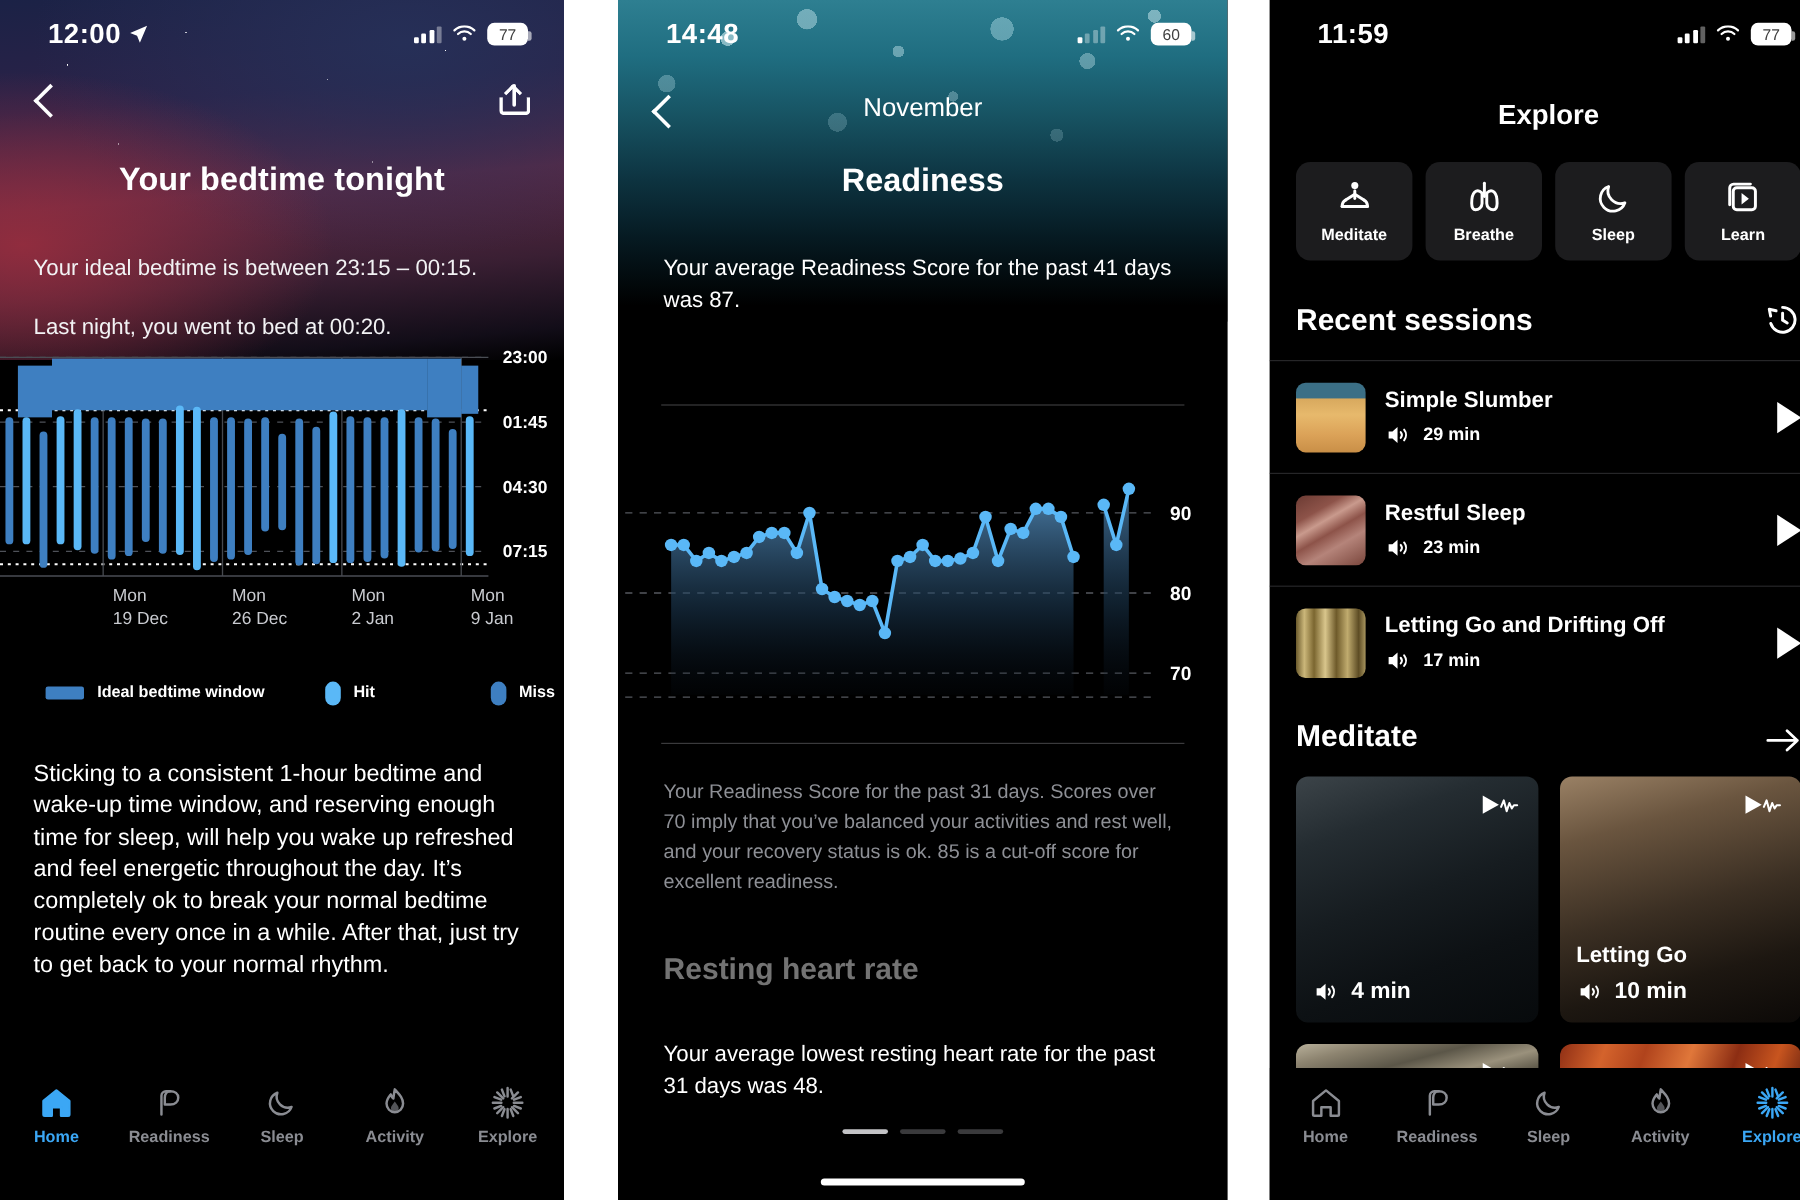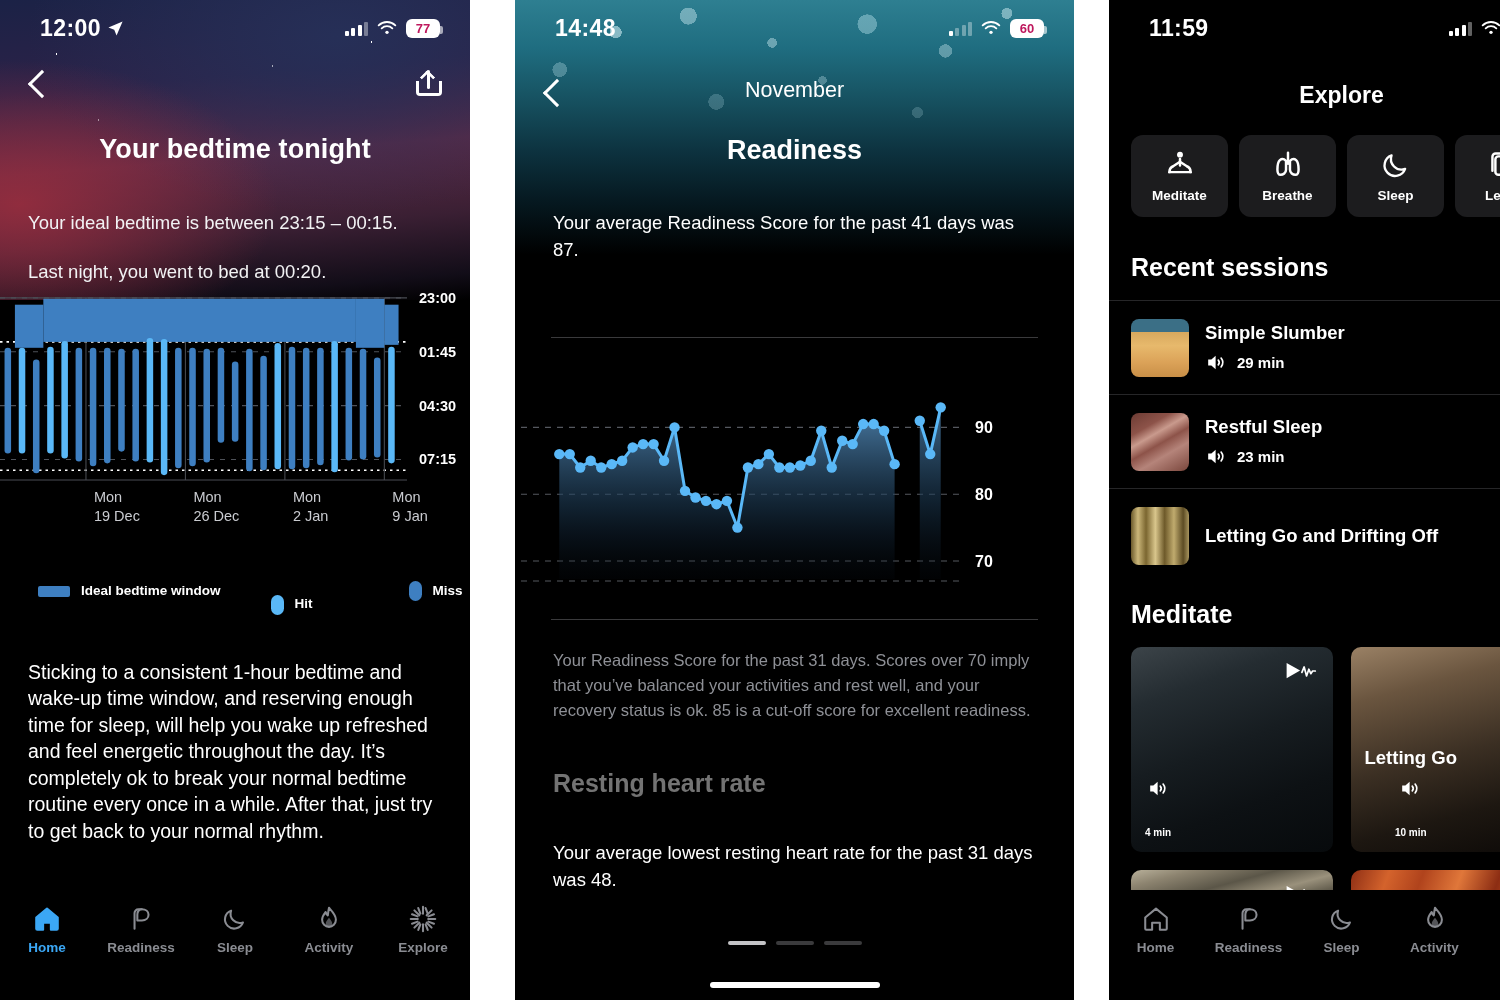--- a/index.html
+++ b/index.html
@@ -17,21 +17,21 @@
   }
   .phone {
     position: relative;
     height: 1000px;
     background: #000000;
     overflow: hidden;
     flex: 0 0 auto;
   }
   .p1 { width: 470px; }
   .gap { flex: 0 0 45px; background: #ffffff; height: 1000px; }
-  .p2 { width: 559px; }
+  .p2 { width: 508px; }
   .gap2 { flex: 0 0 35px; background: #ffffff; height: 1000px; }
   .p3 { width: 465px; }
 
   
   .statusbar {
     position: relative; z-index: 6;
     height: 56px;
     display: flex; align-items: center;
     justify-content: space-between;
     padding: 0 30px 0 40px;
@@ -43,23 +43,23 @@
   }
   .sb-right { display: flex; align-items: center; gap: 9px; }
   .sig { display: flex; align-items: flex-end; gap: 2.5px; height: 15px; }
   .sig i { display: block; width: 4px; background: #fff; border-radius: 1px; }
   .sig i:nth-child(1){height:5px;} .sig i:nth-child(2){height:8px;}
   .sig i:nth-child(3){height:11px;} .sig i:nth-child(4){height:14px;opacity:.38;}
   .sig.weak i:nth-child(1){opacity:1;} .sig.weak i:nth-child(2){opacity:.35;}
   .sig.weak i:nth-child(3){opacity:.35;} .sig.weak i:nth-child(4){opacity:.35;}
   .batt {
     border: 2px solid rgba(255,255,255,.92);
-    background: #fff; color: #be185d;
+    background: #fff; color: #404040;
     border-radius: 6px; height: 19px; min-width: 34px;
-    font-size: 13px; font-weight: bold;
+    font-size: 13px; font-weight: normal;
     display: flex; align-items: center; justify-content: center;
     padding: 0 3px; position: relative; text-align: center;
   }
   .batt::after{
     content:""; position:absolute; right:-5px; top:5px;
     width:3px;height:8px;background:rgba(255,255,255,.6);border-radius:0 2px 2px 0;
   }
 
   
   .hero1 {
@@ -139,21 +139,21 @@
     line-height: 1.35; text-align: left;
   }
   .legend {
     display: flex; align-items: center;
     margin: 34px 0 0 38px; gap: 0;
   }
   .lg { display: flex; align-items: center; gap: 11px; }
   .lg-swatch-bar { width: 32px; height: 11px; background: #3e7fc1; border-radius: 2px; }
   .lg-dot { width: 13px; height: 20px; border-radius: 7px; }
   .lg-label { color: #fff; font-size: 13.5px; font-weight: bold; line-height: 1.25; }
-  .lg2 { margin-left: 50px; margin-top: 27px; }
+  .lg2 { margin-left: 50px; }
   .lg3 { margin-left: 96px; }
 
   .body-copy {
     color: #ffffff; font-size: 19.5px; line-height: 1.36;
     padding: 0 28px; margin-top: 44px;
   }
 
   
   .tabbar {
     position: absolute; left: 0; right: 0; bottom: 0;
@@ -272,21 +272,21 @@
     position: relative; height: 205px; border-radius: 10px; overflow: hidden;
     cursor: pointer;
   }
   .mc-feeling { background: linear-gradient(160deg,#3c4449 0%,#242c31 22%,#161c20 48%,#0d1114 72%,#070a0c 100%); }
   .mc-letting { background: linear-gradient(165deg,#9a8165 0%,#6a553f 22%,#3b2f23 52%,#1d1711 76%,#0c0907 100%); }
   .mc-sm1 { background: linear-gradient(165deg,#b8b09a 0%,#8d8470 18%,#5b5648 42%,#9a917c 62%,#4a4639 84%,#26241d 100%); }
   .mc-sm2 { background: linear-gradient(110deg,#8f2f15 0%,#d4632c 18%,#b0431c 34%,#e0773a 52%,#8c2d13 70%,#c8551f 86%,#6e2410 100%); }
   .mcard .wave-badge { position: absolute; top: 13px; right: 14px; }
   .mc-body { position: absolute; left: 14px; bottom: 14px; }
   .mc-name { color: #fff; font-size: 18.5px; font-weight: bold; line-height: 1.22; }
-  .mc-meta { display: flex; align-items: center; gap: 27px; color: #fff; font-size: 10px; font-weight: bold; margin-top: 7px; flex-direction: column; }
+  .mc-meta { display: flex; align-items: center; gap: 9px; color: #fff; font-size: 19px; font-weight: bold; margin-top: 7px; }
   .medgrid.partial .mcard { height: 40px; border-radius: 10px 10px 0 0; }
   .medgrid.partial { margin-top: 18px; }
 </style>
 </head>
 <body>
 
 <div class="stage">
 
   <div class="phone p1">
     <div class="hero1"></div>
@@ -668,20 +668,27 @@
               </svg>
               <span>23 min</span>
             </div>
           </div>
           <div class="play-tri"></div>
         </div>
         <div class="srow">
           <div class="thumb th-letting"></div>
           <div class="srow-mid">
             <div class="srow-name">Letting Go and Drifting Off</div>
+            <div class="srow-meta">
+              <svg viewBox="0 0 26 26" width="23" height="23">
+                <path d="M3.6 9.6h3.6L12 5.4v15.2L7.2 16.4H3.6z" fill="#fff"></path>
+                <path d="M15 10.3a4.2 4.2 0 0 1 0 5.4M18.2 8a8 8 0 0 1 0 10" stroke="#fff" stroke-width="1.9" fill="none" stroke-linecap="round"></path>
+              </svg>
+              <span>17 min</span>
+            </div>
           </div>
           <div class="play-tri"></div>
         </div>
       </div>
 
     <div class="section-head" style="margin-top:18px">
       <span class="section-title">Meditate</span>
       <svg width="30" height="24" viewBox="0 0 28 20">
         <path d="M2 10h23M17 2.5 25 10l-8 7.5" stroke="#fff" stroke-width="2.1" fill="none" stroke-linecap="round" stroke-linejoin="round"></path>
       </svg>

